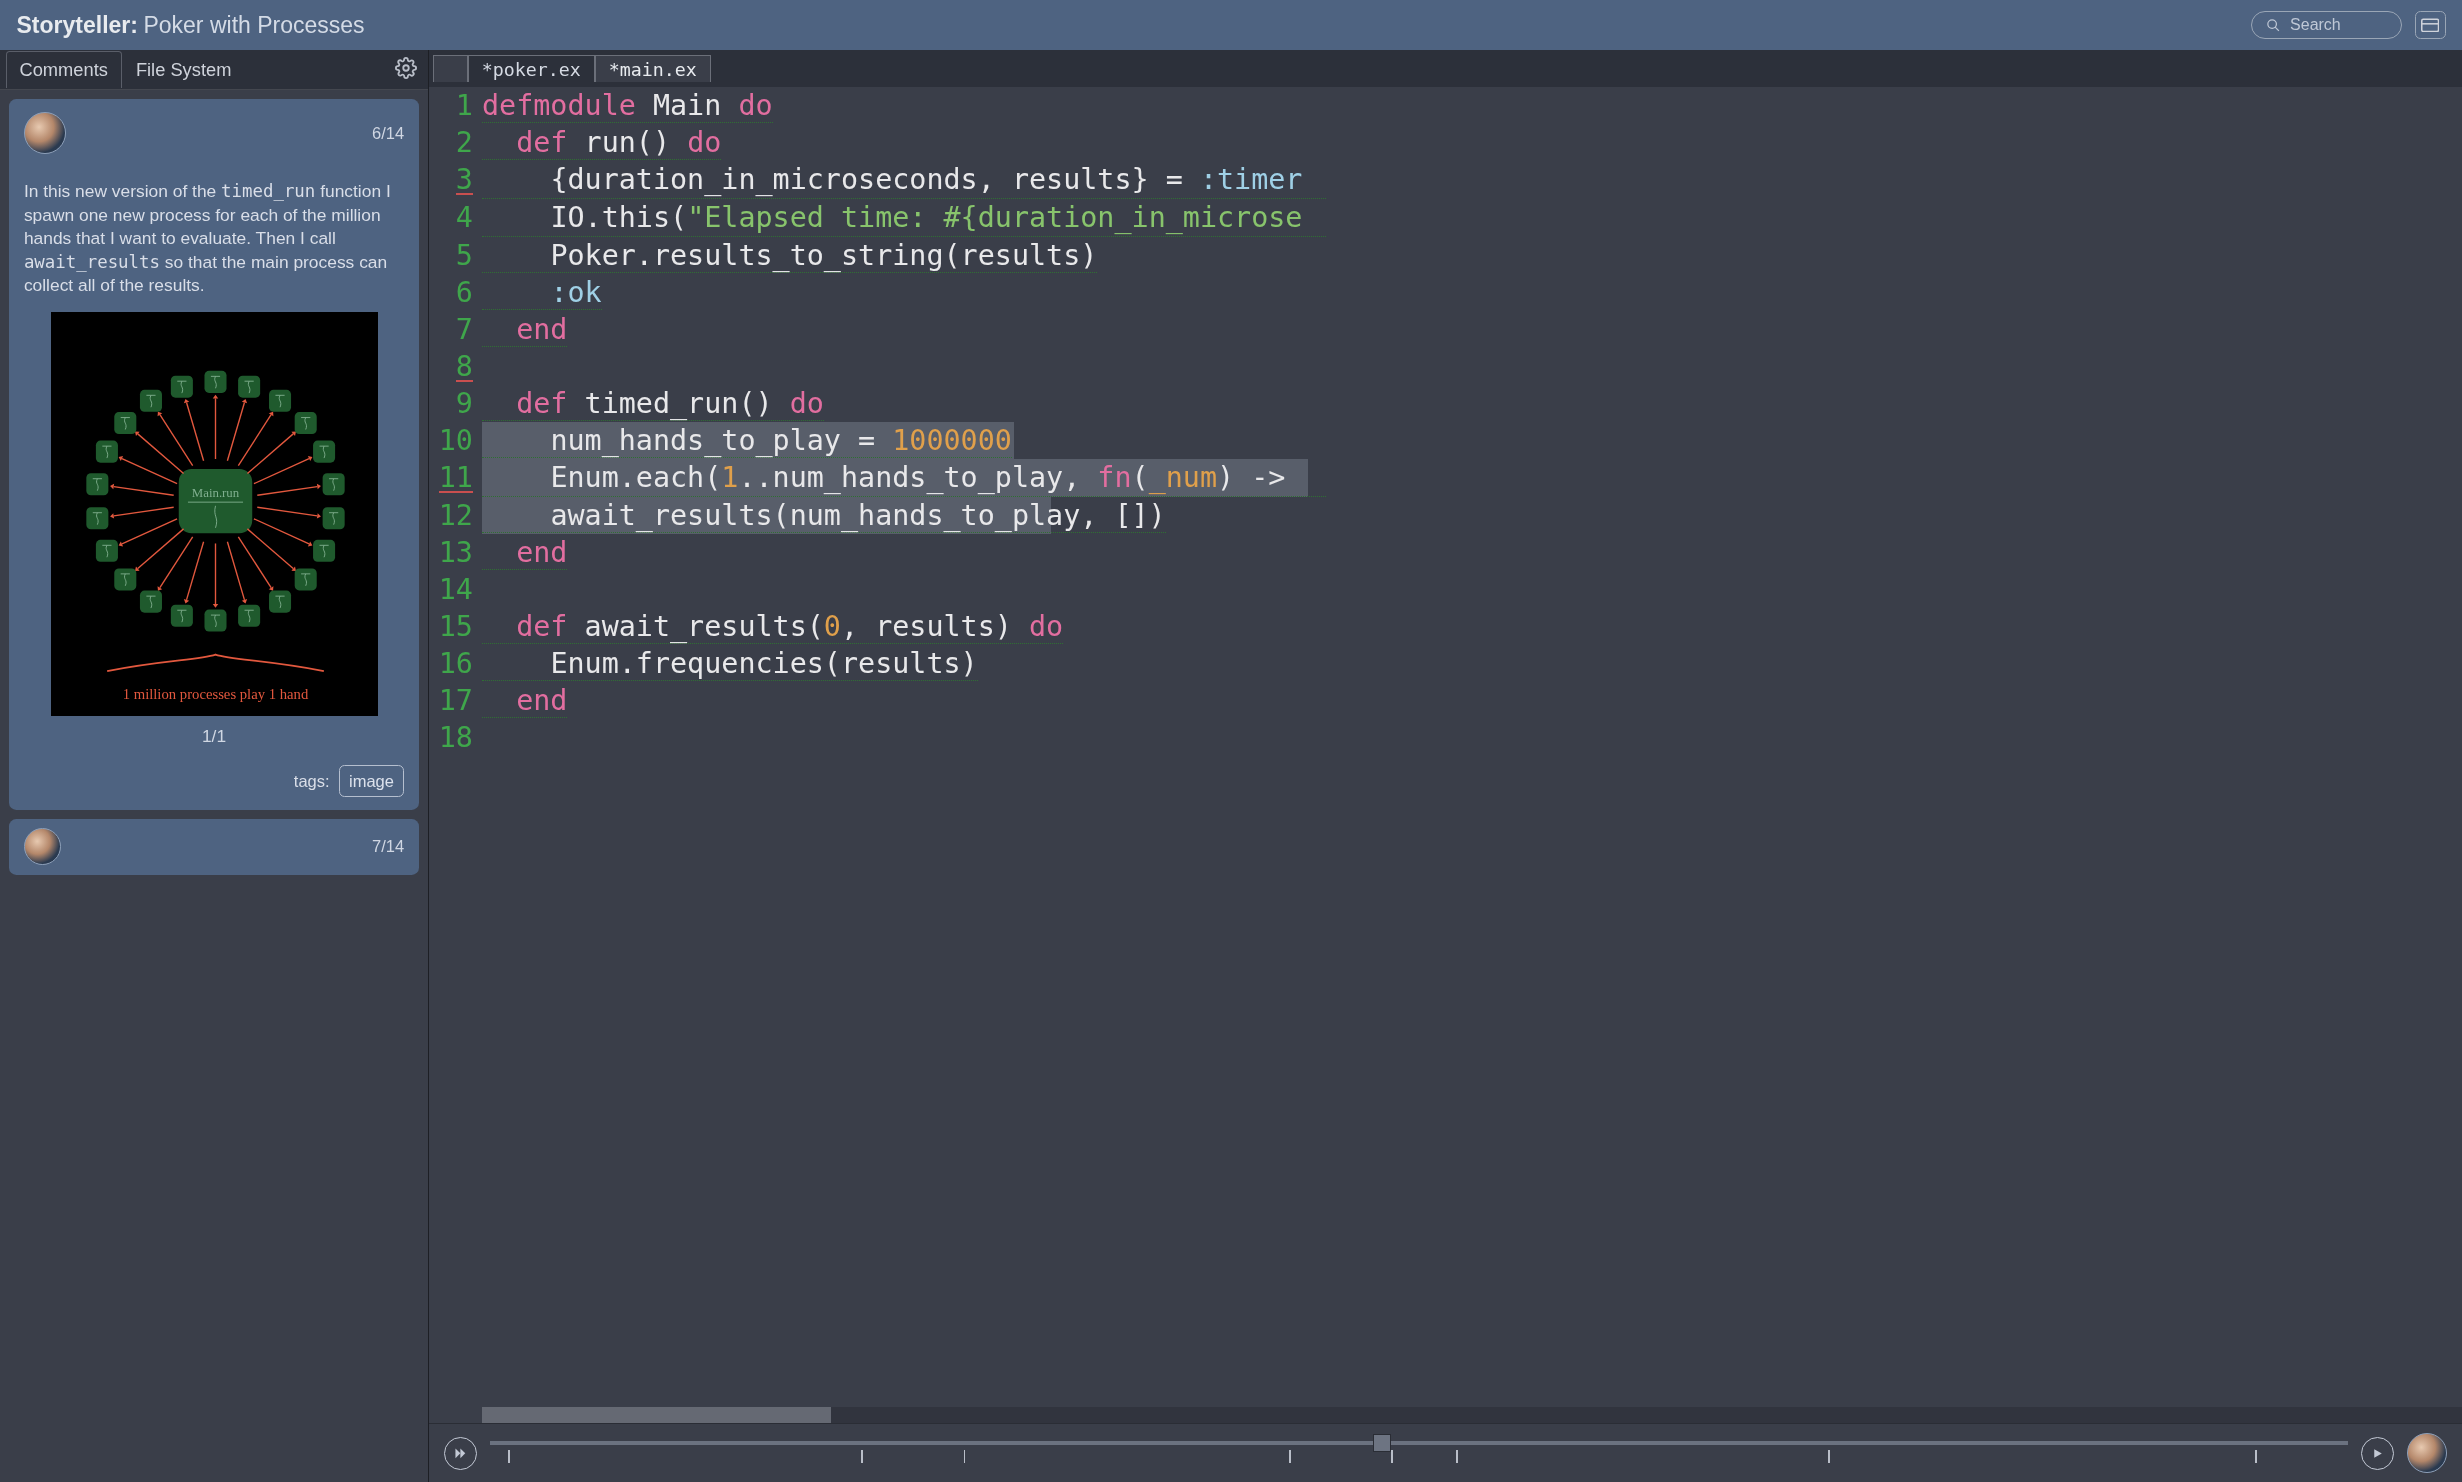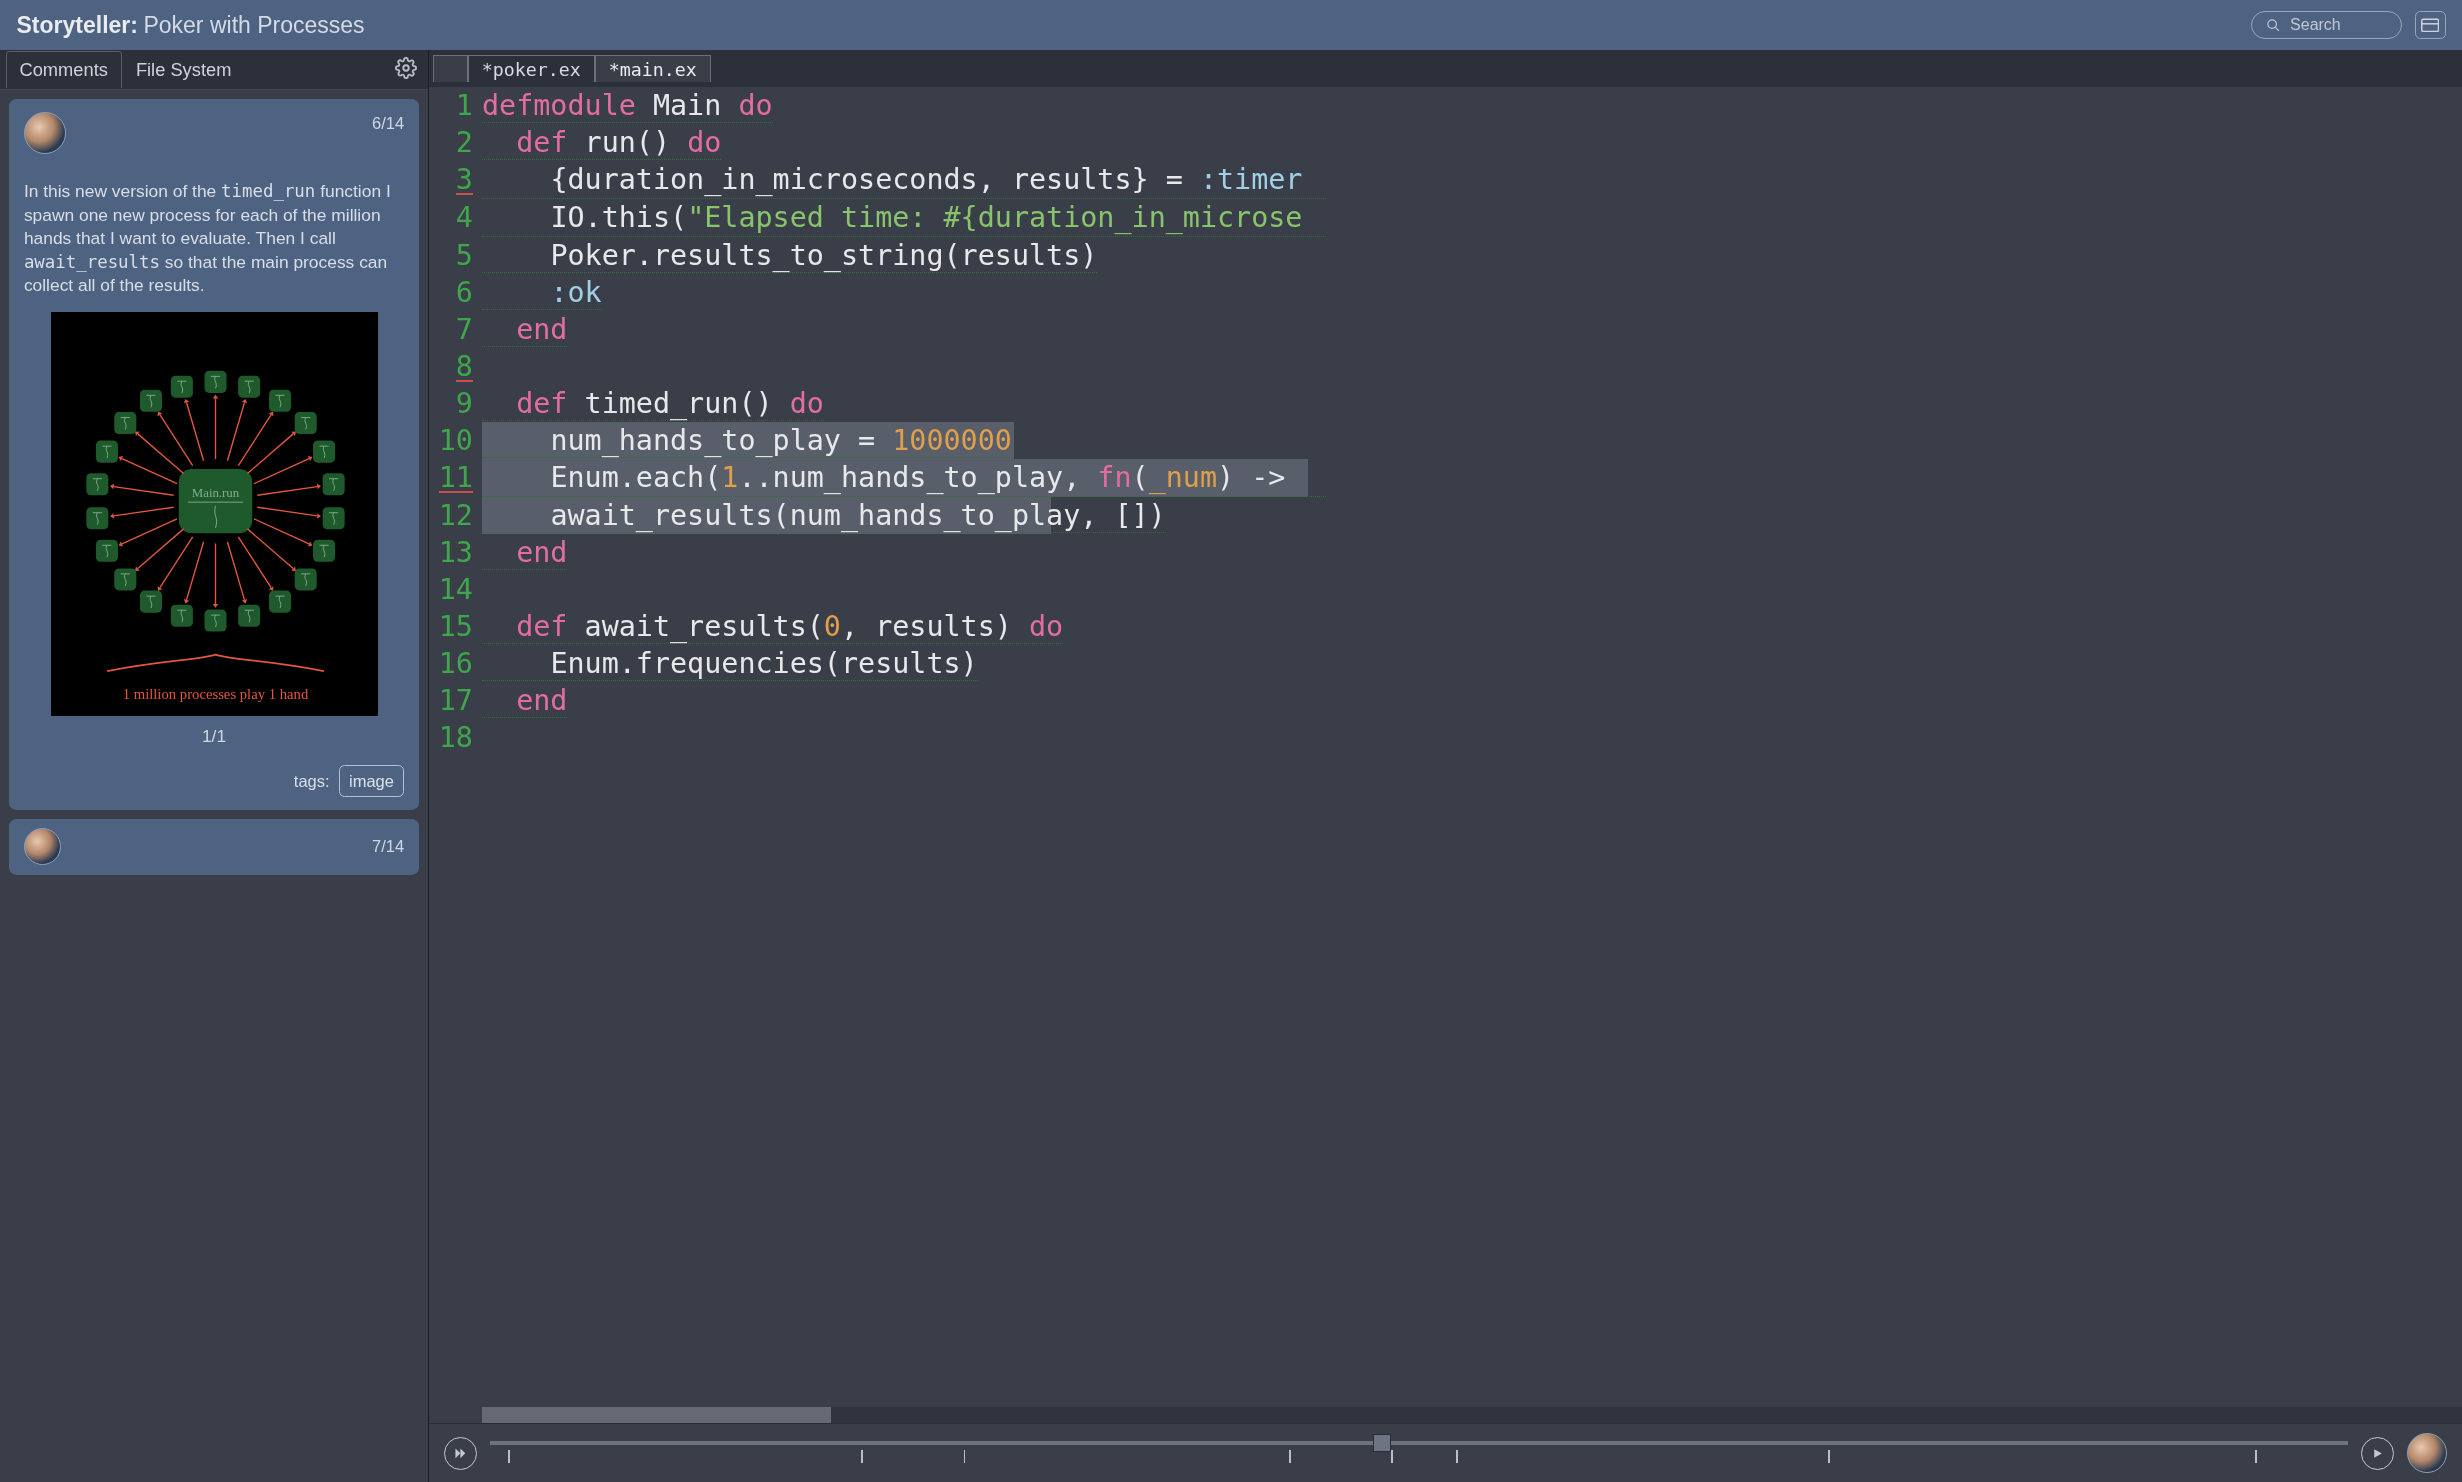--- a/index.html
+++ b/index.html
@@ -59,21 +59,21 @@
     flex:1; overflow:auto; padding: 9.2px 9.2px 9.2px 9.2px;
     background: #3a3e49;
   }
 
   .comment-card {
     background:#4e6381; border-radius:7.3px;
     padding: 13px 14.7px 13px 14.7px; color:#d9dee8;
     font-size: 17.4px; line-height: 1.35;
     position:relative;
   }
-  .comment-head { display:flex; margin-bottom: 26px; }
+  .comment-head { display:flex; align-items:center; margin-bottom: 26px; }
   .avatar {
     width:42px; height:42px; border-radius:50%;
     background: radial-gradient(circle at 35% 35%, #e7c9b0 0%, #b4876a 40%, #2a3a50 70%);
     border: 1.8px solid #8d9fb8;
   }
   .page-counter { margin-left:auto; color:#d0d7e3; font-size:16.5px; }
   .comment-text code { font-family: ui-monospace, Menlo, monospace; }
 
   .diagram-wrap { margin-top: 14.7px; display:flex; flex-direction:column; align-items:center; }
   .diagram {

